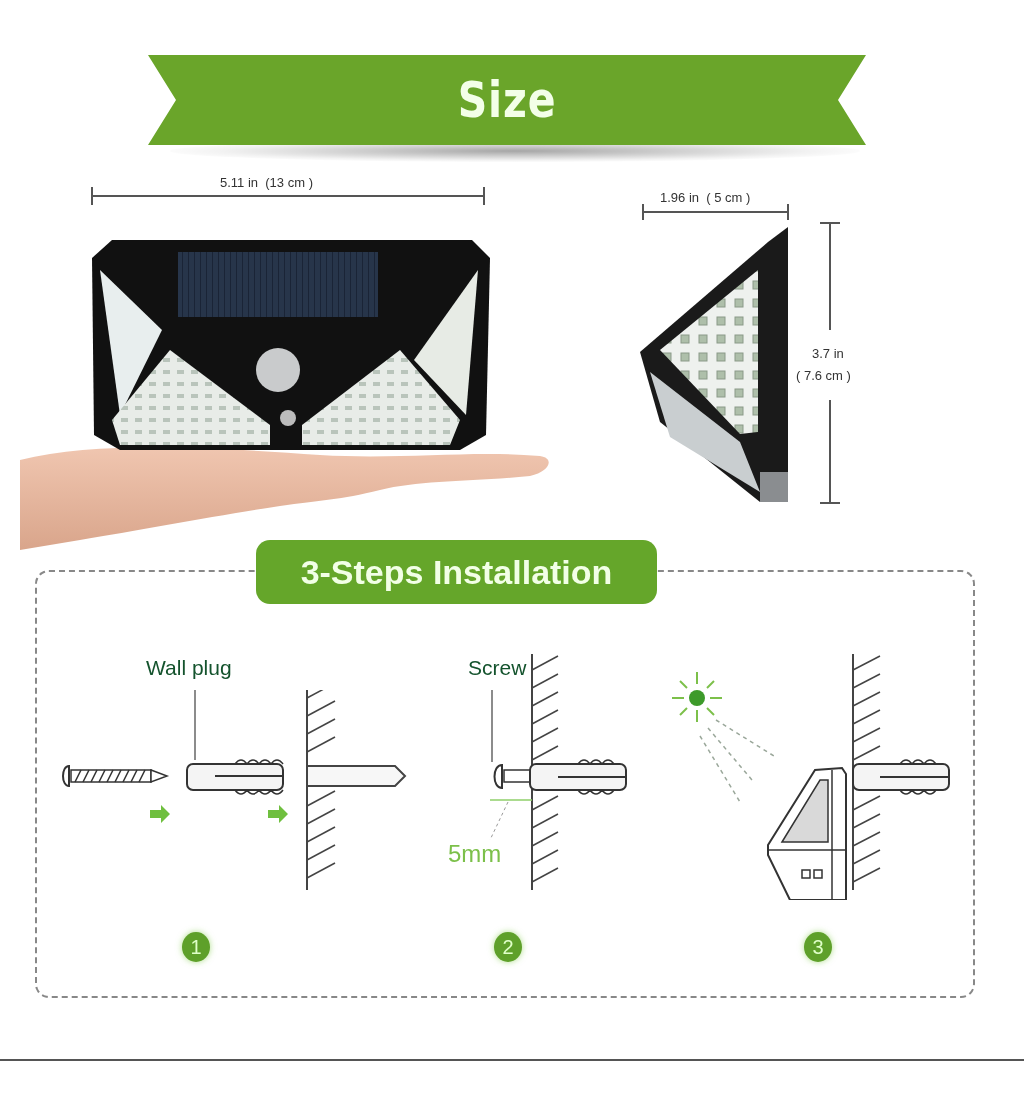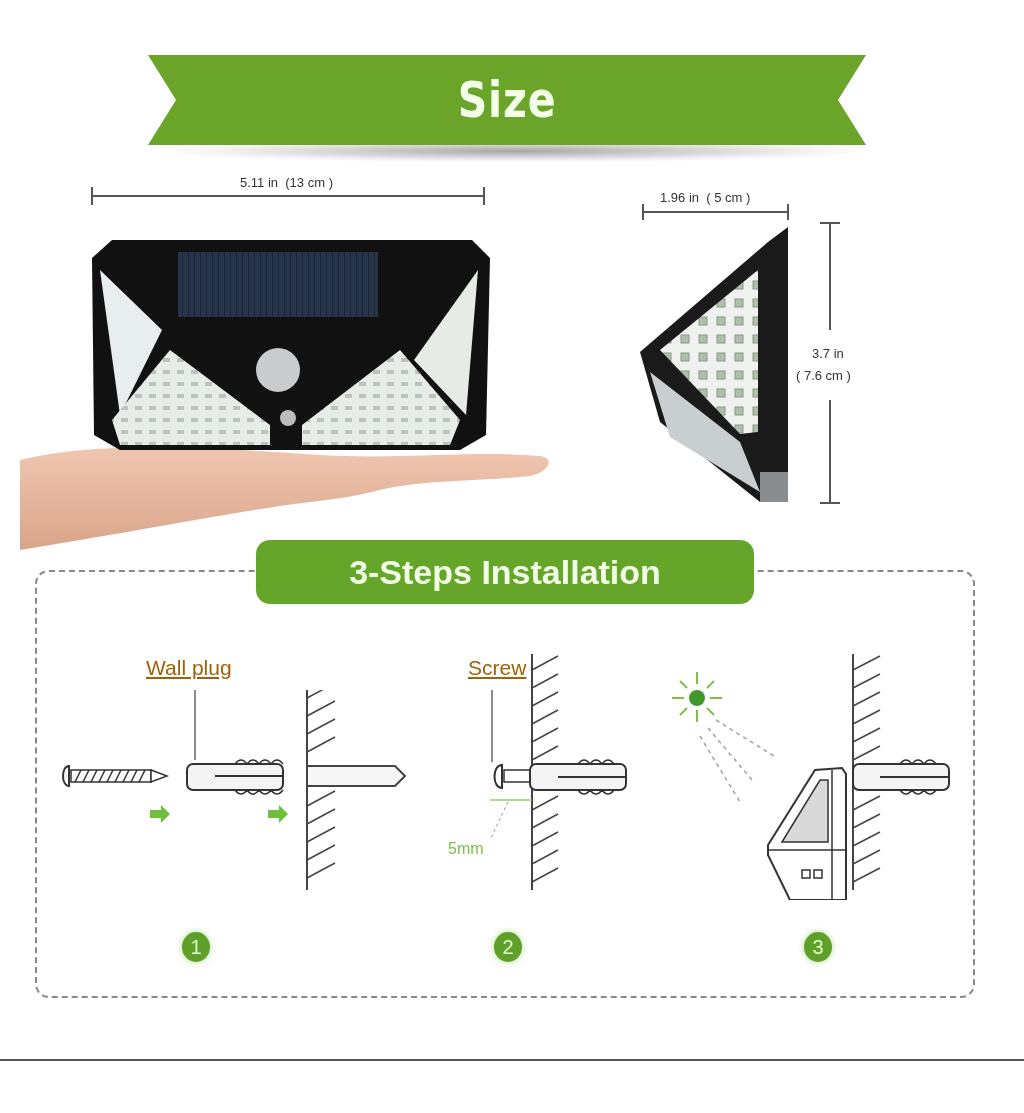--- a/index.html
+++ b/index.html
@@ -8,41 +8,41 @@
 
   
   .ribbon-shadow { left:170px; top:140px; width:690px; height:22px; border-radius:50%; background:radial-gradient(ellipse at center, rgba(0,0,0,0.35) 0%, rgba(0,0,0,0.05) 60%, rgba(0,0,0,0) 75%); }
   .ribbon { left:148px; top:55px; width:718px; height:90px; }
   .ribbon-title { left:148px; top:55px; width:718px; height:90px; display:flex; align-items:center; justify-content:center; color:#f3ffe8; font-weight:bold; font-size:50px; letter-spacing:1px; font-family:"DejaVu Sans", sans-serif; transform:scaleX(0.82); }
 
   
   .dim-text { font-size:13px; color:#333; white-space:pre; }
 
   
-  .install-header { left:256px; top:540px; width:498px; height:64px; background:#65a62a; border-radius:14px; display:flex; align-items:center; justify-content:center; color:#f2ffe6; font-weight:bold; font-size:34px; font-family:"Liberation Sans", sans-serif; }
+  .install-header { left:256px; top:540px; width:401px; height:64px; background:#65a62a; border-radius:14px; display:flex; align-items:center; justify-content:center; color:#f2ffe6; font-weight:bold; font-size:34px; font-family:"Liberation Sans", sans-serif; }
 
   .install-box { left:35px; top:570px; width:940px; height:428px; border:2px dashed #888; border-radius:14px; box-sizing:border-box; }
 
-  .label-text { font-size:21px; color:#a16207;text-decoration:underline; }
-  .label-green { font-size:16px; color:#7cc04a; }
+  .label-text { font-size:21px; color:#14532d; }
+  .label-green { font-size:24px; color:#7cc04a; }
 
   .step-badge { width:28px; height:30px; border-radius:50%; background:#5ea02a; color:#dfffc8; font-size:20px; display:flex; align-items:center; justify-content:center; box-shadow:0 0 6px rgba(120,200,60,0.6); }
 
   .bottom-rule { left:0; top:1059px; width:1024px; height:2px; background:#555; }
 </style>
 </head>
 <body>
 
 <div class="abs ribbon-shadow"></div>
 <svg class="abs ribbon" viewBox="0 0 718 90" width="718" height="90">
   <polygon points="0,0 718,0 690,45 718,90 0,90 28,45" fill="#6aa52a"></polygon>
 </svg>
 <div class="abs ribbon-title">Size</div>
 
-<div class="abs dim-text" style="left:240px;top:175px;">5.11 in  (13 cm )</div>
+<div class="abs dim-text" style="left:220px;top:175px;">5.11 in  (13 cm )</div>
 <svg class="abs" style="left:88px;top:185px;" width="400" height="22">
   <line x1="4" y1="11" x2="396" y2="11" stroke="#555" stroke-width="2"></line>
   <line x1="4" y1="2" x2="4" y2="20" stroke="#555" stroke-width="2"></line>
   <line x1="396" y1="2" x2="396" y2="20" stroke="#555" stroke-width="2"></line>
 </svg>
 
 <svg class="abs" style="left:20px;top:210px;" width="540" height="345">
   <defs>
     <linearGradient id="skin" x1="0" y1="0" x2="0" y2="1">
       <stop offset="0" stop-color="#f0c6b0"></stop>

